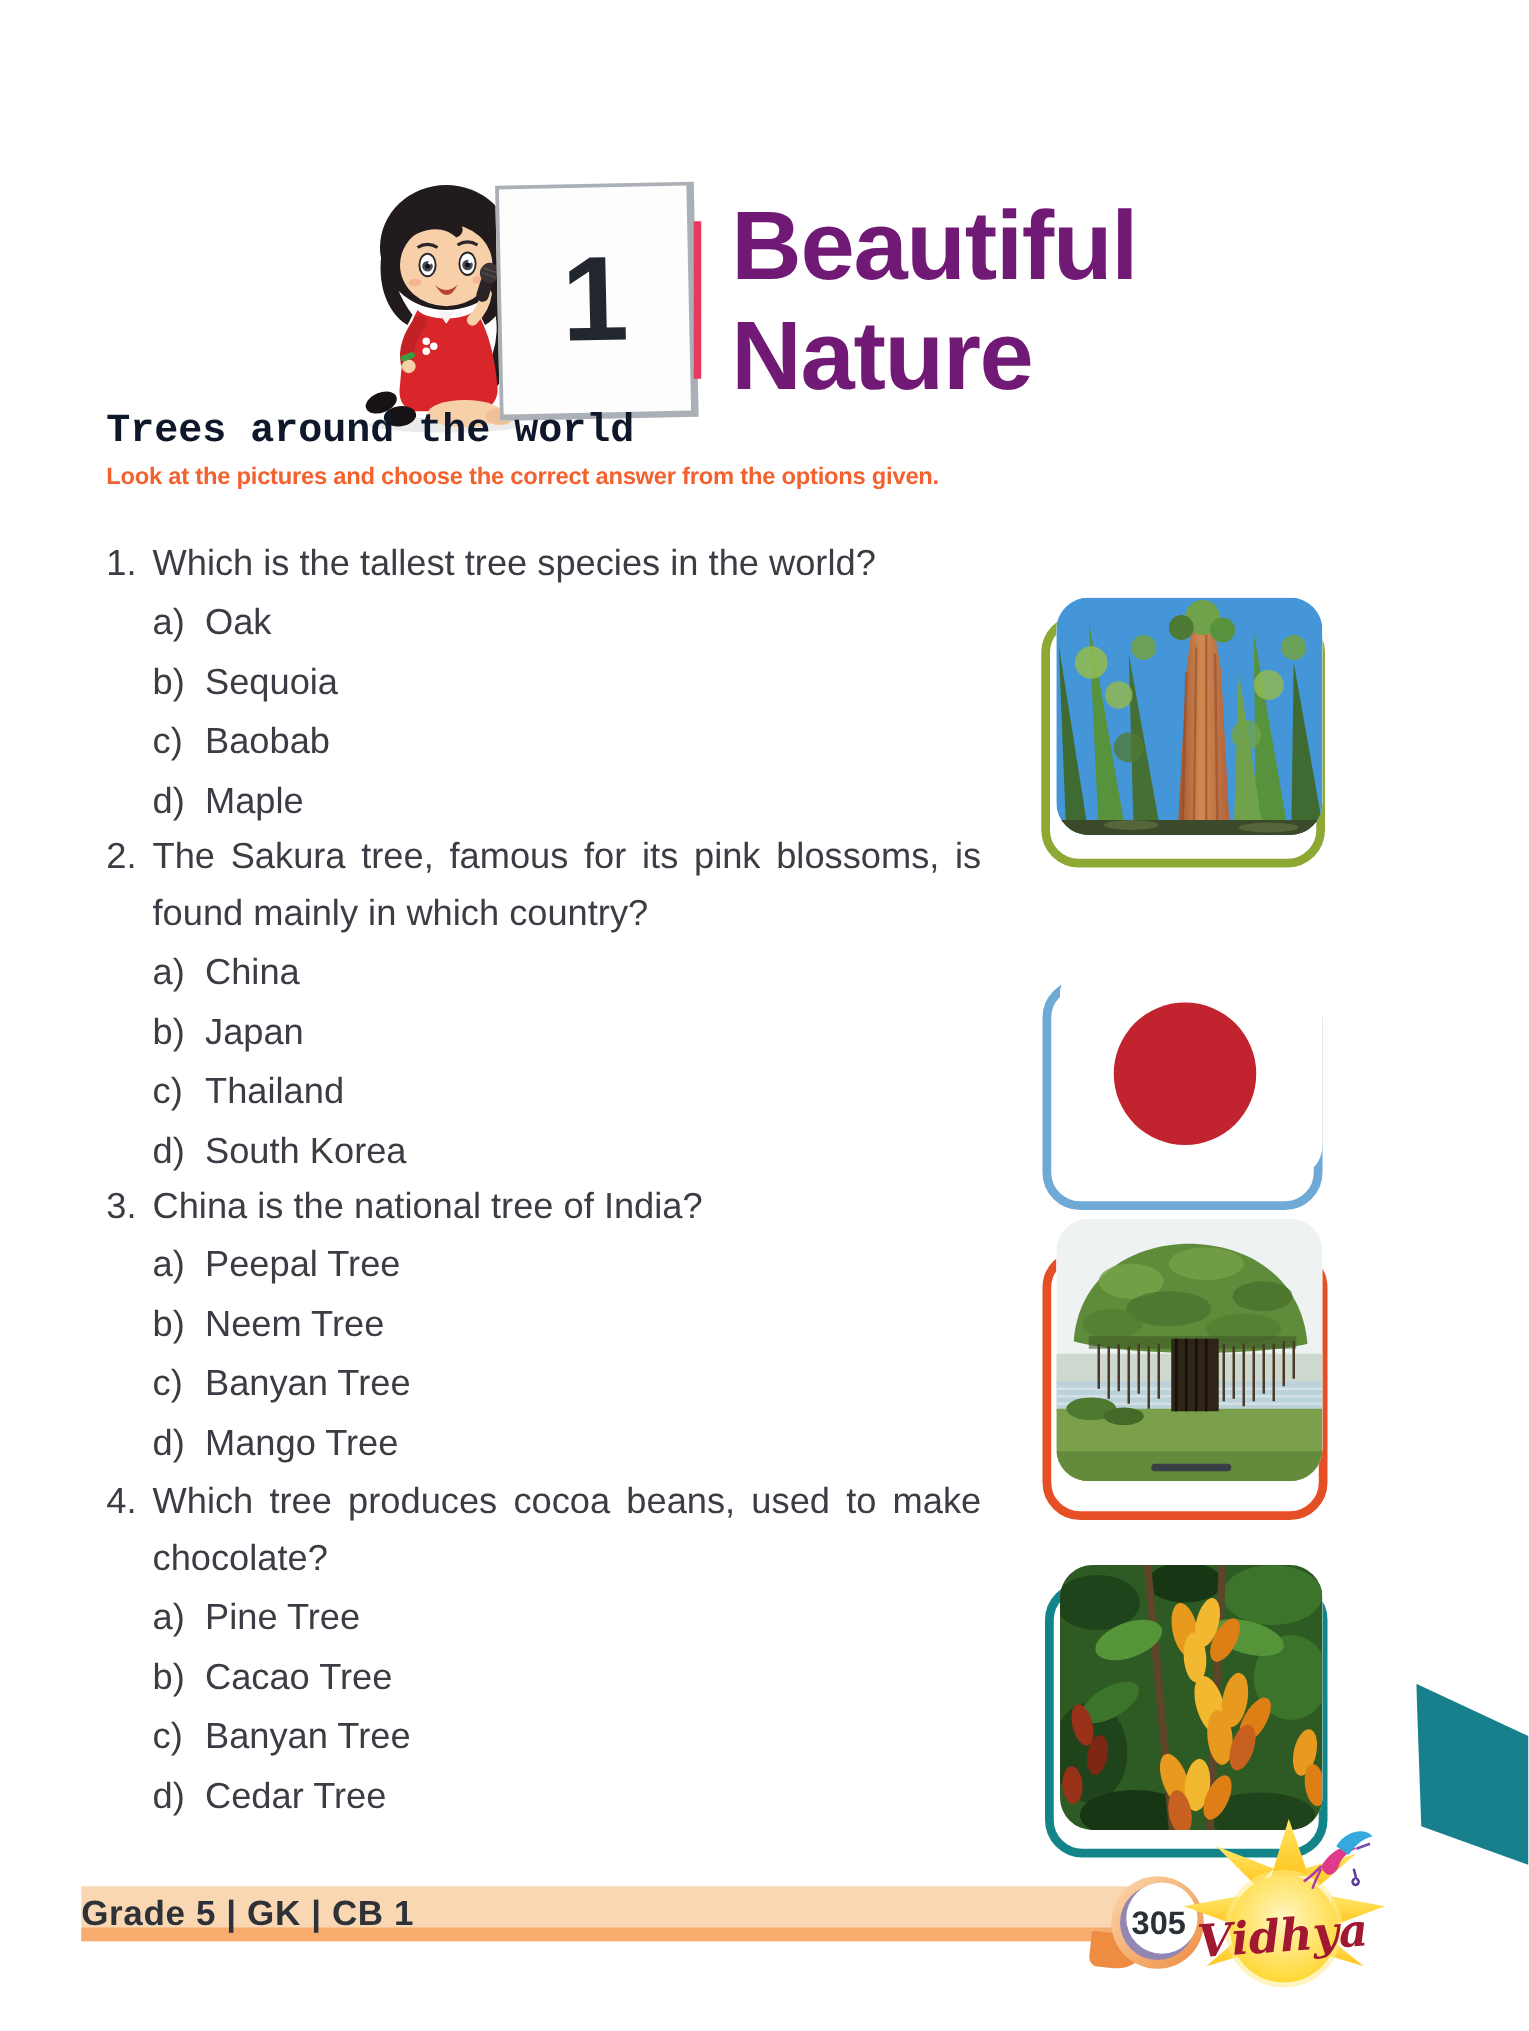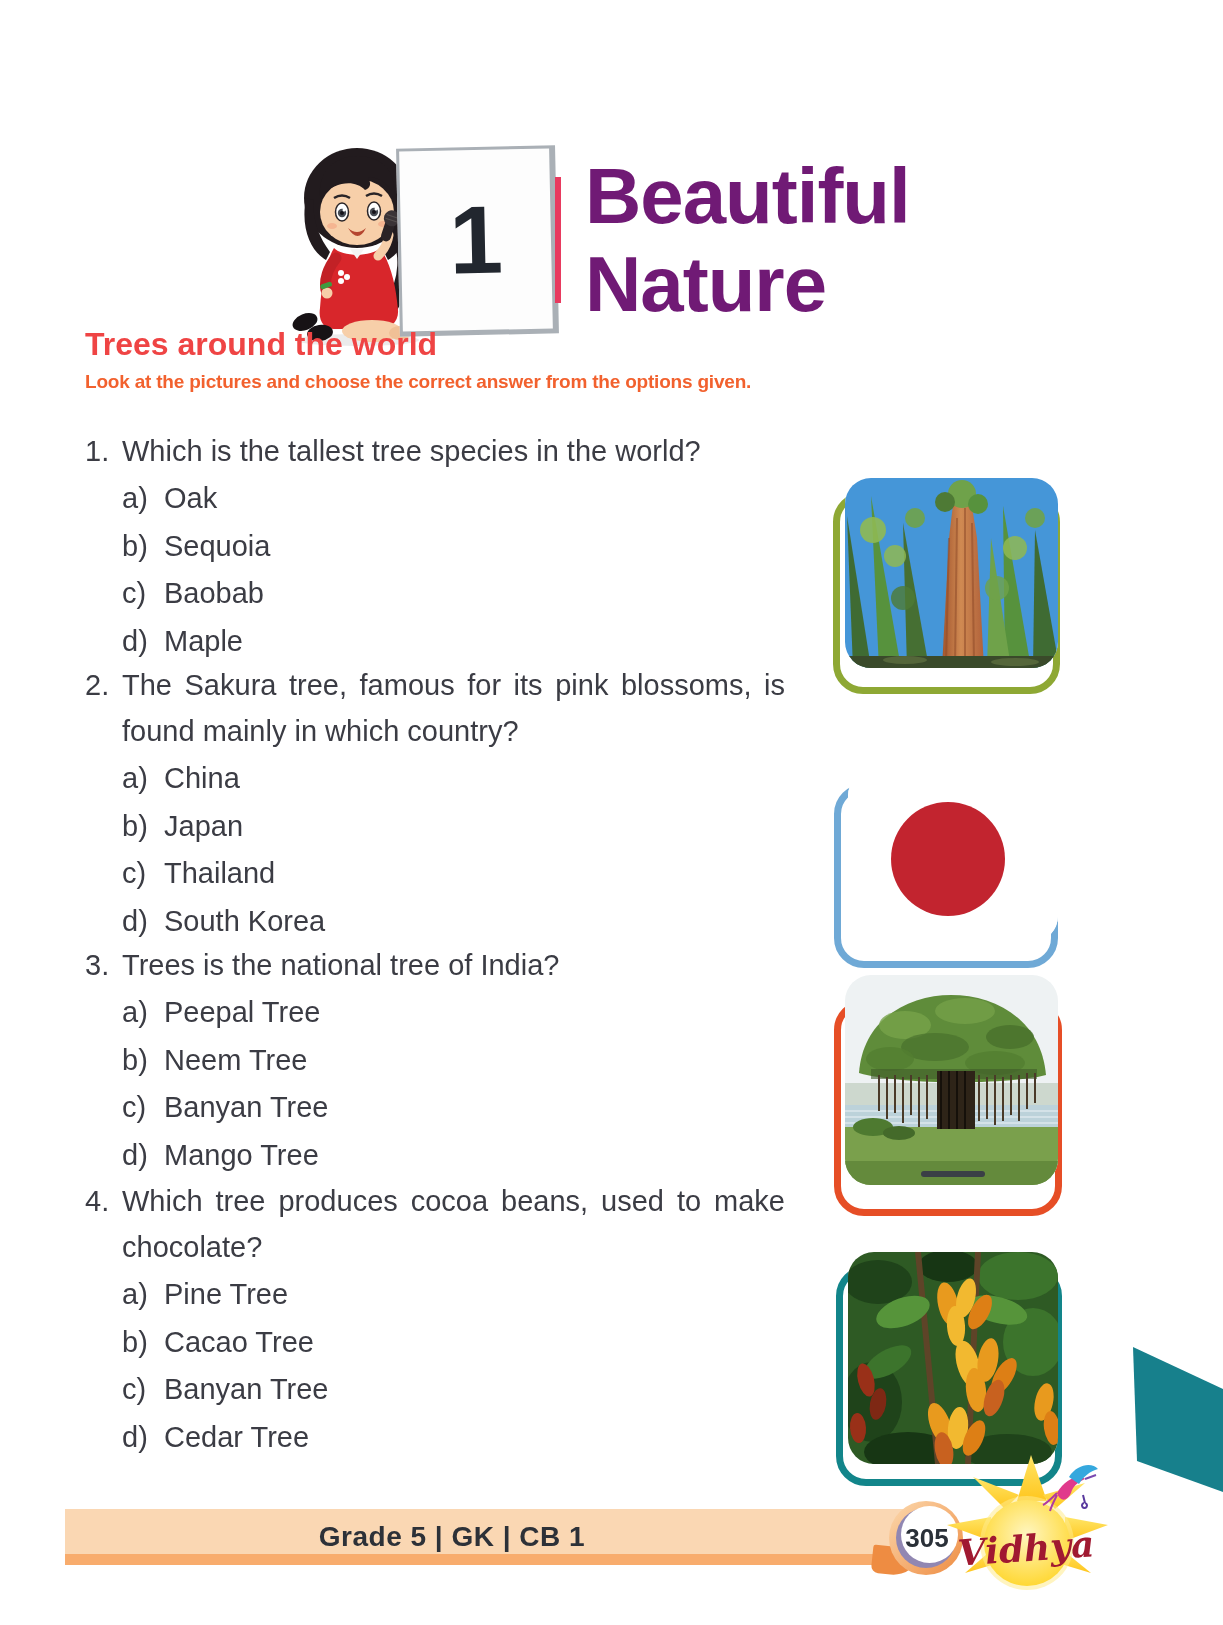--- a/index.html
+++ b/index.html
@@ -8,42 +8,42 @@
   .abs{position:absolute;}
 
   
   .chapter-card{position:absolute;left:398px;top:147px;width:150px;height:180px;
     background:#fdfdfd;border:3px solid #aab0b6;border-right-width:6px;border-bottom-width:5px;
     transform:rotate(-1.2deg);display:flex;align-items:center;justify-content:center;}
   .chapter-card span{font-size:96px;font-weight:bold;color:#22272f;line-height:1;}
   .red-stripe{position:absolute;left:555px;top:177px;width:6px;height:126px;background:#e83a5f;}
   .title{position:absolute;left:585px;top:152px;font-size:78px;line-height:88px;
     font-weight:bold;letter-spacing:-1px;color:#701a75;}
-  .section-title{position:absolute;left:85px;top:326px;font-size:32px;font-weight:bold;color:#ef4444;}
+  .section-title{position:absolute;left:85px;top:326px;font-size:32px;font-weight:bold;color:#0f172a;font-family:Liberation Mono, monospace;}
   .instruction{position:absolute;left:85px;top:371px;width:1030px;font-size:19px;font-weight:bold;
     color:#f2612e;letter-spacing:-0.2px;}
 
   
   .question{position:absolute;left:85px;width:700px;}
   .q-row{display:flex;}
   .q-num{width:37px;flex:0 0 37px;font-size:29px;line-height:46px;}
   .q-text{flex:1;font-size:29px;line-height:46px;text-align:justify;}
   .options{margin-left:37px;margin-top:1px;}
   .option{display:flex;align-items:center;height:47.5px;font-size:29px;}
   .opt-key{width:42px;flex:0 0 42px;}
 
   
   .frame{position:absolute;border-radius:30px;}
   .photo{position:absolute;border-radius:26px;overflow:hidden;background:#fff;}
   .photo svg{display:block;}
 
   
-  .footer-band{position:absolute;left:65px;top:1509px;width:882px;height:56px;background:#fad7b3;
+  .footer-band{position:absolute;left:65px;top:1509px;width:882px;height:44px;background:#fad7b3;
     border-top-right-radius:30px;border-bottom-right-radius:30px;
-    display:flex;align-items:center;justify-content:center;padding-right:108px;box-sizing:border-box;}
+    display:flex;align-items:center;justify-content:flex-start;padding-right:108px;box-sizing:border-box;}
   .footer-band .strip{position:absolute;left:0;bottom:0;width:100%;height:11px;background:#f8ac6d;
     border-bottom-right-radius:30px;}
   .footer-course{font-size:28px;font-weight:bold;color:#2d3138;letter-spacing:0.5px;position:relative;z-index:1;}
   .badge-curl{position:absolute;left:872px;top:1547px;width:48px;height:28px;background:#ee8c42;
     border-radius:4px 0 46px 12px;transform:rotate(6deg);}
   .page-badge{position:absolute;left:886px;top:1498px;width:80px;height:80px;}
   .brand-logo{position:absolute;left:945px;top:1455px;width:165px;height:135px;}
   .teal-corner{position:absolute;left:1130px;top:1345px;width:93px;height:150px;background:#17808c;
     clip-path:polygon(3px 2px,93px 44px,93px 147px,7px 116px);}
 </style>
@@ -152,21 +152,21 @@
       <div class="option">
           <span class="opt-key">d)</span>
           <span>South Korea</span>
         </div>
     </div>
   </div>
 
   <div class="question" style="top:942px">
     <div class="q-row">
       <span class="q-num">3.</span>
-      <div class="q-text">Trees is the national tree of India?</div>
+      <div class="q-text">China is the national tree of India?</div>
     </div>
     <div class="options">
       <div class="option">
           <span class="opt-key">a)</span>
           <span>Peepal Tree</span>
         </div>
       <div class="option">
           <span class="opt-key">b)</span>
           <span>Neem Tree</span>
         </div>

